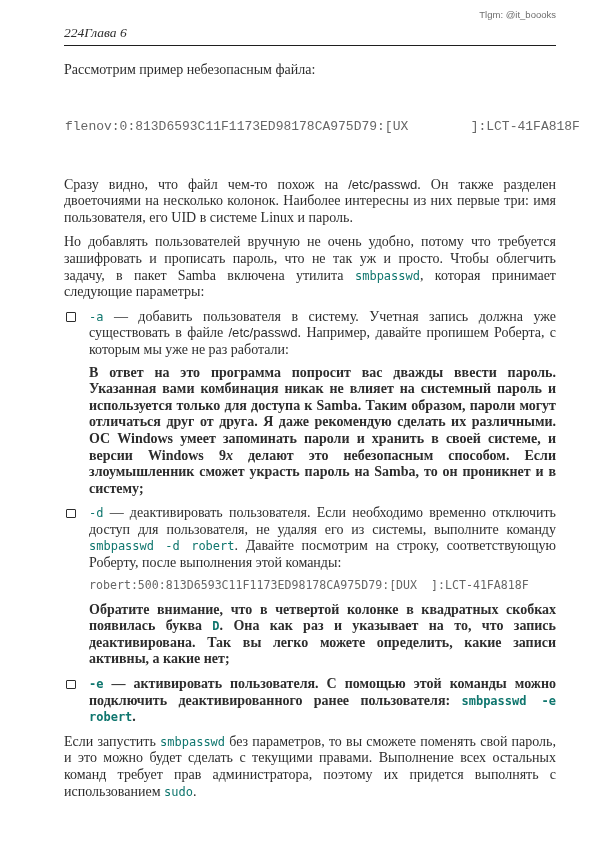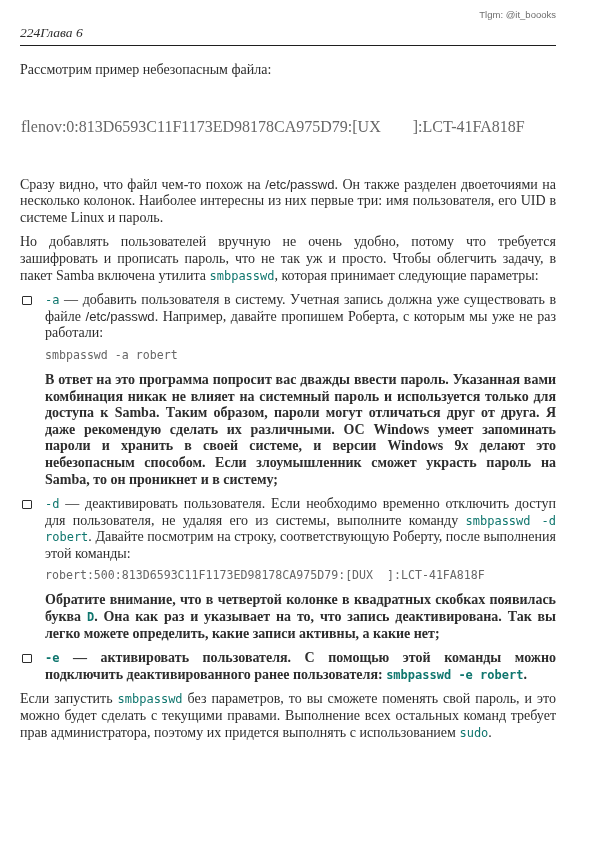--- a/index.html
+++ b/index.html
@@ -8,21 +8,21 @@
     height: 854px;
     background: #ffffff;
     color: #2d2d2d;
     font-family: "Liberation Serif", serif;
     overflow: hidden;
   }
   .page {
     box-sizing: border-box;
     width: 600px;
     height: 854px;
-    padding: 8px 44px 0 20px;
+    padding: 8px 44px 0 64px;
   }
   .watermark {
     text-align: right;
     font-family: "Liberation Sans", sans-serif;
     font-size: 9.5px;
     color: #6e6e6e;
     height: 14px;
     line-height: 14px;
   }
   .running-head {
@@ -36,22 +36,22 @@
     margin-top: 3px;
   }
   .content { margin-top: 16px; }
   p.body {
     font-size: 14px;
     line-height: 16.6px;
     text-align: justify;
     margin: 0 0 8px 0;
   }
   .codeblock {
-    font-family: Liberation Serif, serif;
-    font-size: 16px;
+    font-family: Liberation Mono, monospace;
+    font-size: 13px;
     line-height: 16px;
     color: #666666;
     white-space: pre;
     margin: 2px 0 10px 1px;
   }
   .bullet-list { margin: 0; }
   .bullet-item {
     position: relative;
     padding-left: 25px;
     margin-bottom: 8px;
@@ -109,21 +109,20 @@
 
     <p class="body"><span>Сразу видно, что файл чем-то похож на </span><span class="seg-path">/etc/passwd</span><span>. Он также разделен двоеточиями на несколько колонок. Наиболее интересны из них первые три: имя пользователя, его UID в системе Linux и пароль.</span></p>
 
     <p class="body"><span>Но добавлять пользователей вручную не очень удобно, потому что требуется зашифровать и прописать пароль, что не так уж и просто. Чтобы облегчить задачу, в пакет Samba включена утилита </span><span class="seg-code">smbpasswd</span><span>, которая принимает следующие параметры:</span></p>
 
     <div class="bullet-list">
 
       <div class="bullet-item">
         <span class="bullet-marker"></span>
         <p class="body"><span class="seg-code">-a</span><span> — добавить пользователя в систему. Учетная запись должна уже существовать в файле </span><span class="seg-path">/etc/passwd</span><span>. Например, давайте пропишем Роберта, с которым мы уже не раз работали:</span></p>
-        <div class="bullet-code">smbpasswd -a robert</div>
         <p class="body"><span>В ответ на это программа попросит вас дважды ввести пароль. Указанная вами комбинация никак не влияет на системный пароль и используется только для доступа к Samba. Таким образом, пароли могут отличаться друг от друга. Я даже рекомендую сделать их различными. ОС Windows умеет запоминать пароли и хранить в своей системе, и версии Windows 9</span><span class="seg-em">x</span><span> делают это небезопасным способом. Если злоумышленник сможет украсть пароль на Samba, то он проникнет и в систему;</span></p>
       </div>
 
 
       <div class="bullet-item">
         <span class="bullet-marker"></span>
         <p class="body"><span class="seg-code">-d</span><span> — деактивировать пользователя. Если необходимо временно отключить доступ для пользователя, не удаляя его из системы, выполните  команду </span><span class="seg-code">smbpasswd -d robert</span><span>. Давайте посмотрим на строку, соответствующую Роберту, после выполнения этой команды:</span></p>
         <div class="bullet-code">robert:500:813D6593C11F1173ED98178CA975D79:[DUX  ]:LCT-41FA818F</div>
         <p class="body"><span>Обратите внимание, что в четвертой колонке в квадратных скобках появилась буква </span><span class="seg-code">D</span><span>. Она как раз и указывает на то, что запись деактивирована. Так вы легко можете определить, какие записи активны, а какие нет;</span></p>
       </div>

